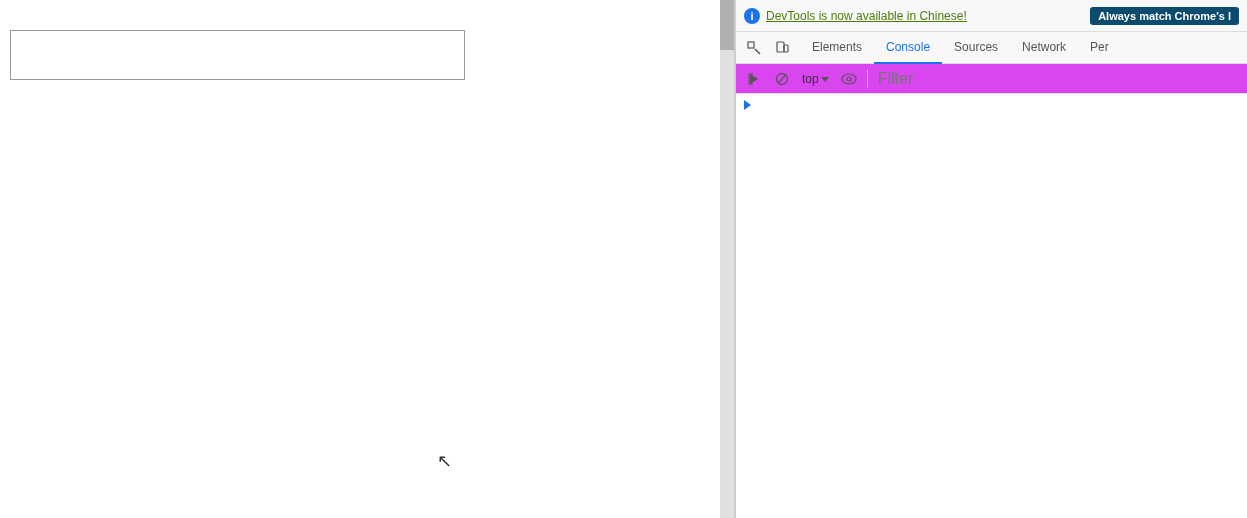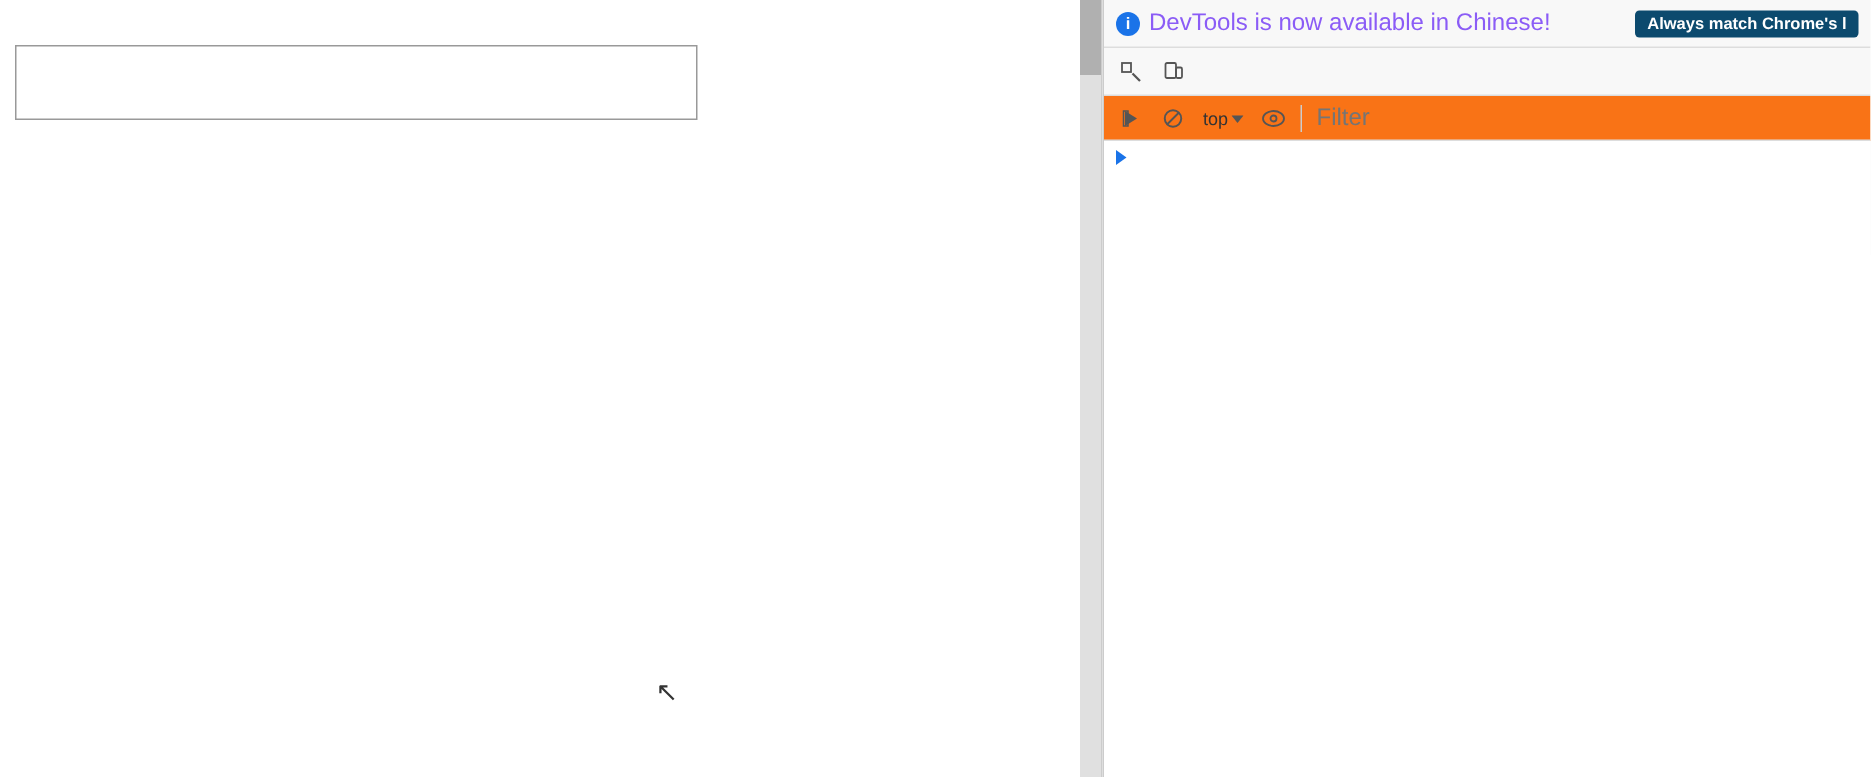--- a/index.html
+++ b/index.html
@@ -90,23 +90,24 @@
       color: #fff;
       display: flex;
       align-items: center;
       justify-content: center;
       font-size: 11px;
       font-weight: bold;
       flex-shrink: 0;
     }
 
     .notif-text {
-      font-size: 16px;
-      color: #8b5cf6;
+      font-size: 12px;
+      color: #4d7c0f;
       flex: 1;
+      text-decoration: underline;
     }
 
     .notif-button {
       background: #0c4a6e;
       color: #fff;
       border: none;
       border-radius: 3px;
       padding: 3px 8px;
       font-size: 11px;
       cursor: pointer;
@@ -161,21 +162,21 @@
       color: #1a73e8;
       border-bottom: 2px solid #1a73e8;
     }
 
     
     .console-toolbar {
       display: flex;
       align-items: center;
       padding: 2px 6px;
       border-bottom: 1px solid #ddd;
-      background: #f97316;
+      background: #d946ef;
       height: 30px;
       gap: 4px;
     }
 
     .toolbar-btn {
       width: 24px;
       height: 24px;
       display: flex;
       align-items: center;
       justify-content: center;
@@ -269,20 +270,37 @@
         <rect x="1" y="1" width="6" height="6" stroke="#555" stroke-width="1.2" fill="none"></rect>
         <line x1="8" y1="8" x2="13" y2="13" stroke="#555" stroke-width="1.5"></line>
       </svg>
     </button>
     <button class="tab-icon-btn" title="Toggle device toolbar">
       <svg width="14" height="14" viewBox="0 0 14 14" fill="none">
         <rect x="2" y="1" width="7" height="10" rx="1" stroke="#555" stroke-width="1.2" fill="none"></rect>
         <rect x="9" y="4" width="4" height="7" rx="1" stroke="#555" stroke-width="1.2" fill="none"></rect>
       </svg>
     </button>
+    <div class="tabs-list">
+      <div class="tab-item">
+        <span>Elements</span>
+      </div>
+      <div class="tab-item active">
+        <span>Console</span>
+      </div>
+      <div class="tab-item">
+        <span>Sources</span>
+      </div>
+      <div class="tab-item">
+        <span>Network</span>
+      </div>
+      <div class="tab-item">
+        <span>Per</span>
+      </div>
+    </div>
   </div>
 
   <div class="console-toolbar">
     <button class="toolbar-btn" title="Play">
 
       <svg width="12" height="12" viewBox="0 0 12 12" fill="#555">
         <polygon points="2,1 10,6 2,11"></polygon>
         <rect x="1" y="1" width="3" height="10" fill="none" stroke="#555" stroke-width="1"></rect>
       </svg>
     </button>

